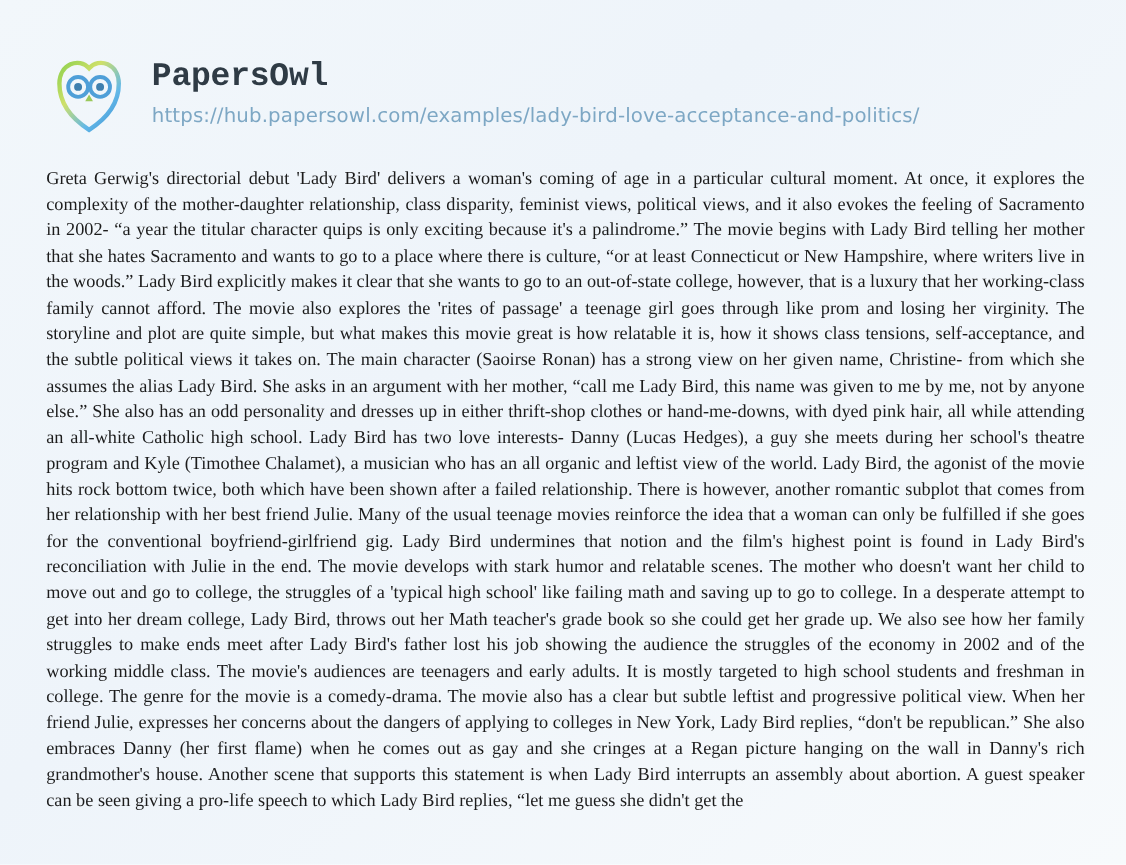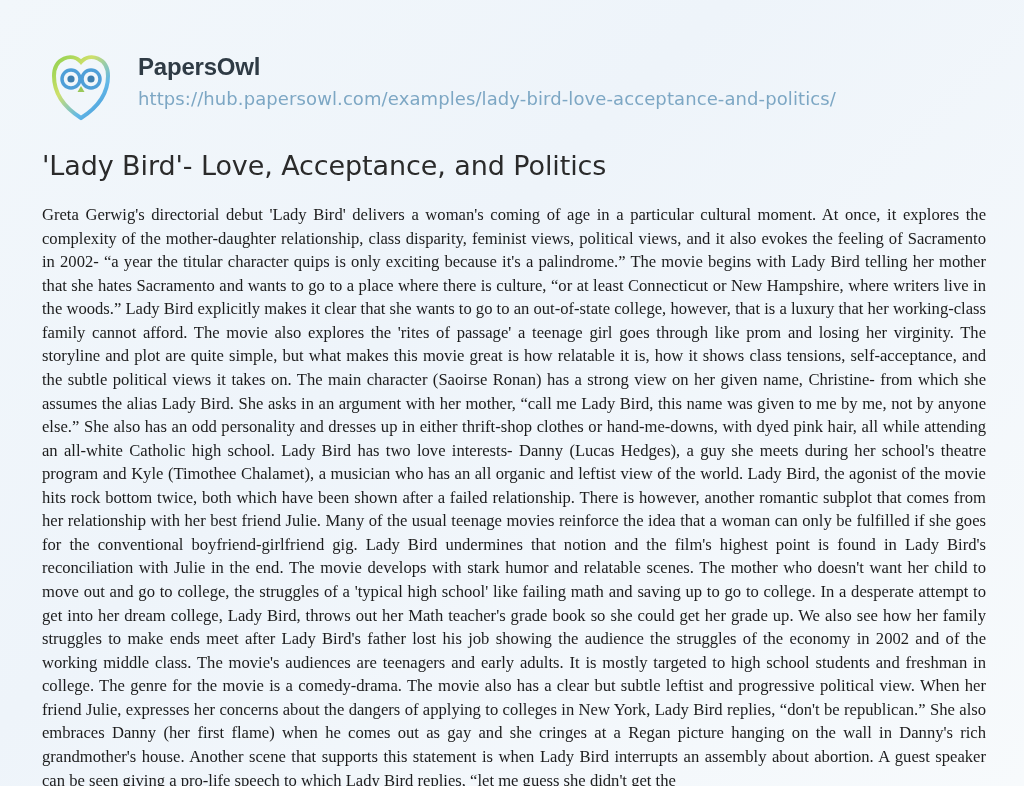--- a/index.html
+++ b/index.html
@@ -30,22 +30,22 @@
     width: 78px;
     height: 78px;
     flex: 0 0 78px;
     position: relative;
     margin-top: 4px;
   }
   .brand-block {
     padding-top: 12px;
   }
   .brand-name {
-    font-family: Liberation Sans, sans-serif;
-    font-size: 24px;
+    font-family: Liberation Mono, monospace;
+    font-size: 30px;
     font-weight: bold;
     color: #2f3b45;
     letter-spacing: -0.2px;
     line-height: 1.1;
     margin: 0 0 8px 0;
   }
   .brand-url {
     font-family: "DejaVu Sans", sans-serif;
     font-size: 18px;
     color: #7da7c4;
@@ -95,17 +95,16 @@
         <circle cx="49" cy="33" r="3.6" fill="#3f7fae"></circle>
         <path d="M39 40 l-3.5 6 h7 Z" fill="#9ac85a"></path>
       </svg>
     </div>
     <div class="brand-block">
       <div class="brand-name">PapersOwl</div>
       <div class="brand-url">https://hub.papersowl.com/examples/lady-bird-love-acceptance-and-politics/</div>
     </div>
   </div>
 
-  <h1 class="article-title">'Lady Bird'- Love, Acceptance, and Politics</h1>
 
   <p class="article-body">Greta Gerwig's directorial debut 'Lady Bird' delivers a woman's coming of age in a particular cultural moment. At once, it explores the complexity of the mother-daughter relationship, class disparity, feminist views, political views, and it also evokes the feeling of Sacramento in 2002- “a year the titular character quips is only exciting because it's a palindrome.” The movie begins with Lady Bird telling her mother that she hates Sacramento and wants to go to a place where there is culture, “or at least Connecticut or New Hampshire, where writers live in the woods.” Lady Bird explicitly makes it clear that she wants to go to an out-of-state college, however, that is a luxury that her working-class family cannot afford. The movie also explores the 'rites of passage' a teenage girl goes through like prom and losing her virginity. The storyline and plot are quite simple, but what makes this movie great is how relatable it is, how it shows class tensions, self-acceptance, and the subtle political views it takes on. The main character (Saoirse Ronan) has a strong view on her given name, Christine- from which she assumes the alias Lady Bird. She asks in an argument with her mother, “call me Lady Bird, this name was given to me by me, not by anyone else.” She also has an odd personality and dresses up in either thrift-shop clothes or hand-me-downs, with dyed pink hair, all while attending an all-white Catholic high school. Lady Bird has two love interests- Danny (Lucas Hedges), a guy she meets during her school's theatre program and Kyle (Timothee Chalamet), a musician who has an all organic and leftist view of the world. Lady Bird, the agonist of the movie hits rock bottom twice, both which have been shown after a failed relationship. There is however, another romantic subplot that comes from her relationship with her best friend Julie. Many of the usual teenage movies reinforce the idea that a woman can only be fulfilled if she goes for the conventional boyfriend-girlfriend gig. Lady Bird undermines that notion and the film's highest point is found in Lady Bird's reconciliation with Julie in the end. The movie develops with stark humor and relatable scenes. The mother who doesn't want her child to move out and go to college, the struggles of a 'typical high school' like failing math and saving up to go to college. In a desperate attempt to get into her dream college, Lady Bird, throws out her Math teacher's grade book so she could get her grade up. We also see how her family struggles to make ends meet after Lady Bird's father lost his job showing the audience the struggles of the economy in 2002 and of the working middle class. The movie's audiences are teenagers and early adults. It is mostly targeted to high school students and freshman in college. The genre for the movie is a comedy-drama. The movie also has a clear but subtle leftist and progressive political view. When her friend Julie, expresses her concerns about the dangers of applying to colleges in New York, Lady Bird replies, “don't be republican.” She also embraces Danny (her first flame) when he comes out as gay and she cringes at a Regan picture hanging on the wall in Danny's rich grandmother's house. Another scene that supports this statement is when Lady Bird interrupts an assembly about abortion. A guest speaker can be seen giving a pro-life speech to which Lady Bird replies, “let me guess she didn't get the</p>
 
 </div>
 
 </body></html>

